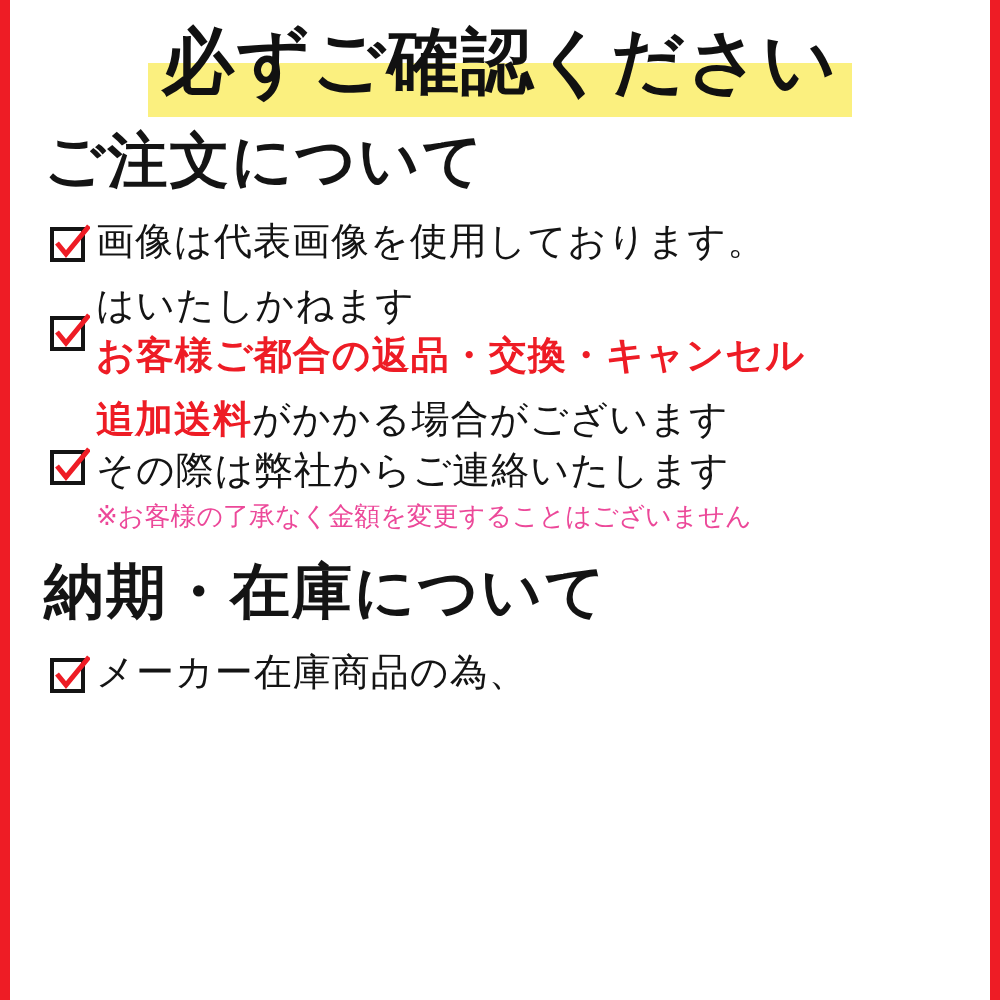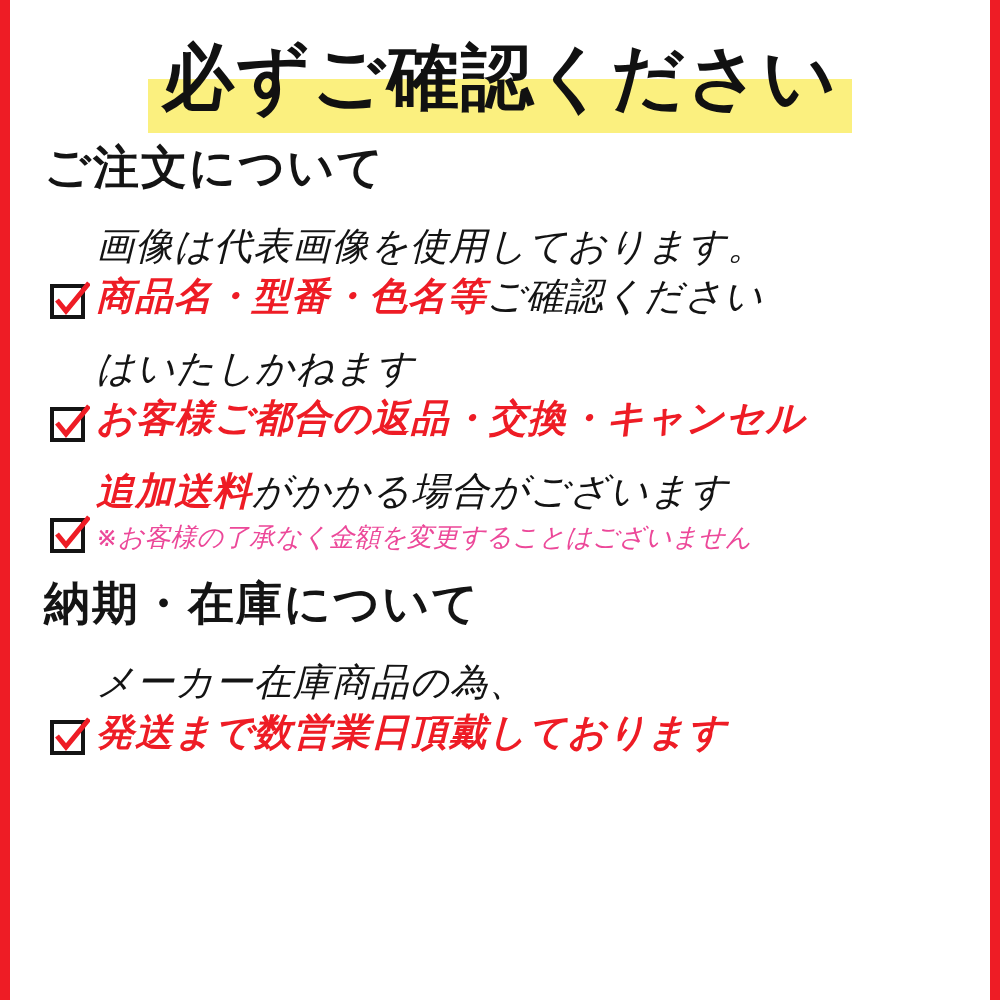--- a/index.html
+++ b/index.html
@@ -36,21 +36,21 @@
     position: absolute;
     left: 10px;
     right: 10px;
     top: 0;
     bottom: 0;
   }
 
   
   .title-wrap {
     text-align: center;
-    padding-top: 37px;
+    padding-top: 21px;
   }
   .title {
     display: inline-block;
     position: relative;
     font-size: 72px;
     font-weight: bold;
     letter-spacing: 2px;
     color: #111111;
     line-height: 1.0;
     padding: 4px 14px 6px 14px;
@@ -63,34 +63,33 @@
     height: 54px;
     background: #fbf07f;
     z-index: 0;
   }
   .title .txt {
     position: relative;
     z-index: 1;
   }
 
   .section-head {
-    font-size: 46px;
+    font-size: 60px;
     font-weight: bold;
     color: #141414;
     letter-spacing: 2px;
     margin: 18px 0 6px 34px;
   }
   .section-head.second {
   }
 
   .item {
     display: flex;
-    align-items: flex-end;
-    margin: 22px 0 0 40px;
-    font-style: italic;
+    align-items: center;
+    margin: 14px 0 0 40px;
   }
   .check {
     flex: 0 0 auto;
     width: 40px;
     height: 40px;
     margin-top: 6px;
     margin-right: 6px;
     position: relative;
   }
   .check svg { display: block; }
@@ -140,21 +139,20 @@
 
     <div class="item">
       <div class="check">
         <svg width="40" height="40" viewBox="0 0 40 40">
           <rect x="2" y="5" width="31" height="31" fill="none" stroke="#141414" stroke-width="4"></rect>
           <path d="M7 19 L16 30 L39 2" fill="none" stroke="#ee1c25" stroke-width="5"></path>
         </svg>
       </div>
       <div class="lines">
         <div class="line"><span class="blackbold">画像は代表画像を使用しております。</span></div>
-        <div class="line"><span class="red">商品名・型番・色名等</span><span class="blackbold">ご確認ください</span></div>
       </div>
     </div>
 
     <div class="item">
       <div class="check">
         <svg width="40" height="40" viewBox="0 0 40 40">
           <rect x="2" y="5" width="31" height="31" fill="none" stroke="#141414" stroke-width="4"></rect>
           <path d="M7 19 L16 30 L39 2" fill="none" stroke="#ee1c25" stroke-width="5"></path>
         </svg>
       </div>
@@ -166,34 +164,34 @@
 
     <div class="item">
       <div class="check">
         <svg width="40" height="40" viewBox="0 0 40 40">
           <rect x="2" y="5" width="31" height="31" fill="none" stroke="#141414" stroke-width="4"></rect>
           <path d="M7 19 L16 30 L39 2" fill="none" stroke="#ee1c25" stroke-width="5"></path>
         </svg>
       </div>
       <div class="lines">
         <div class="line"><span class="red">追加送料</span><span class="blackbold">がかかる場合がございます</span></div>
+        <div class="line"><span class="blackbold">その際は弊社からご連絡いたします</span></div>
         <div class="note">※お客様の了承なく金額を変更することはございません</div>
       </div>
     </div>
 
     <div class="section-head second">納期・在庫について</div>
 
     <div class="item">
       <div class="check">
         <svg width="40" height="40" viewBox="0 0 40 40">
           <rect x="2" y="5" width="31" height="31" fill="none" stroke="#141414" stroke-width="4"></rect>
           <path d="M7 19 L16 30 L39 2" fill="none" stroke="#ee1c25" stroke-width="5"></path>
         </svg>
       </div>
       <div class="lines">
         <div class="line"><span class="blackbold">メーカー在庫商品の為、</span></div>
-        <div class="line"><span class="red">発送まで数営業日頂戴しております</span></div>
       </div>
     </div>
 
 
   </div>
 </div>
 
 </body></html>

